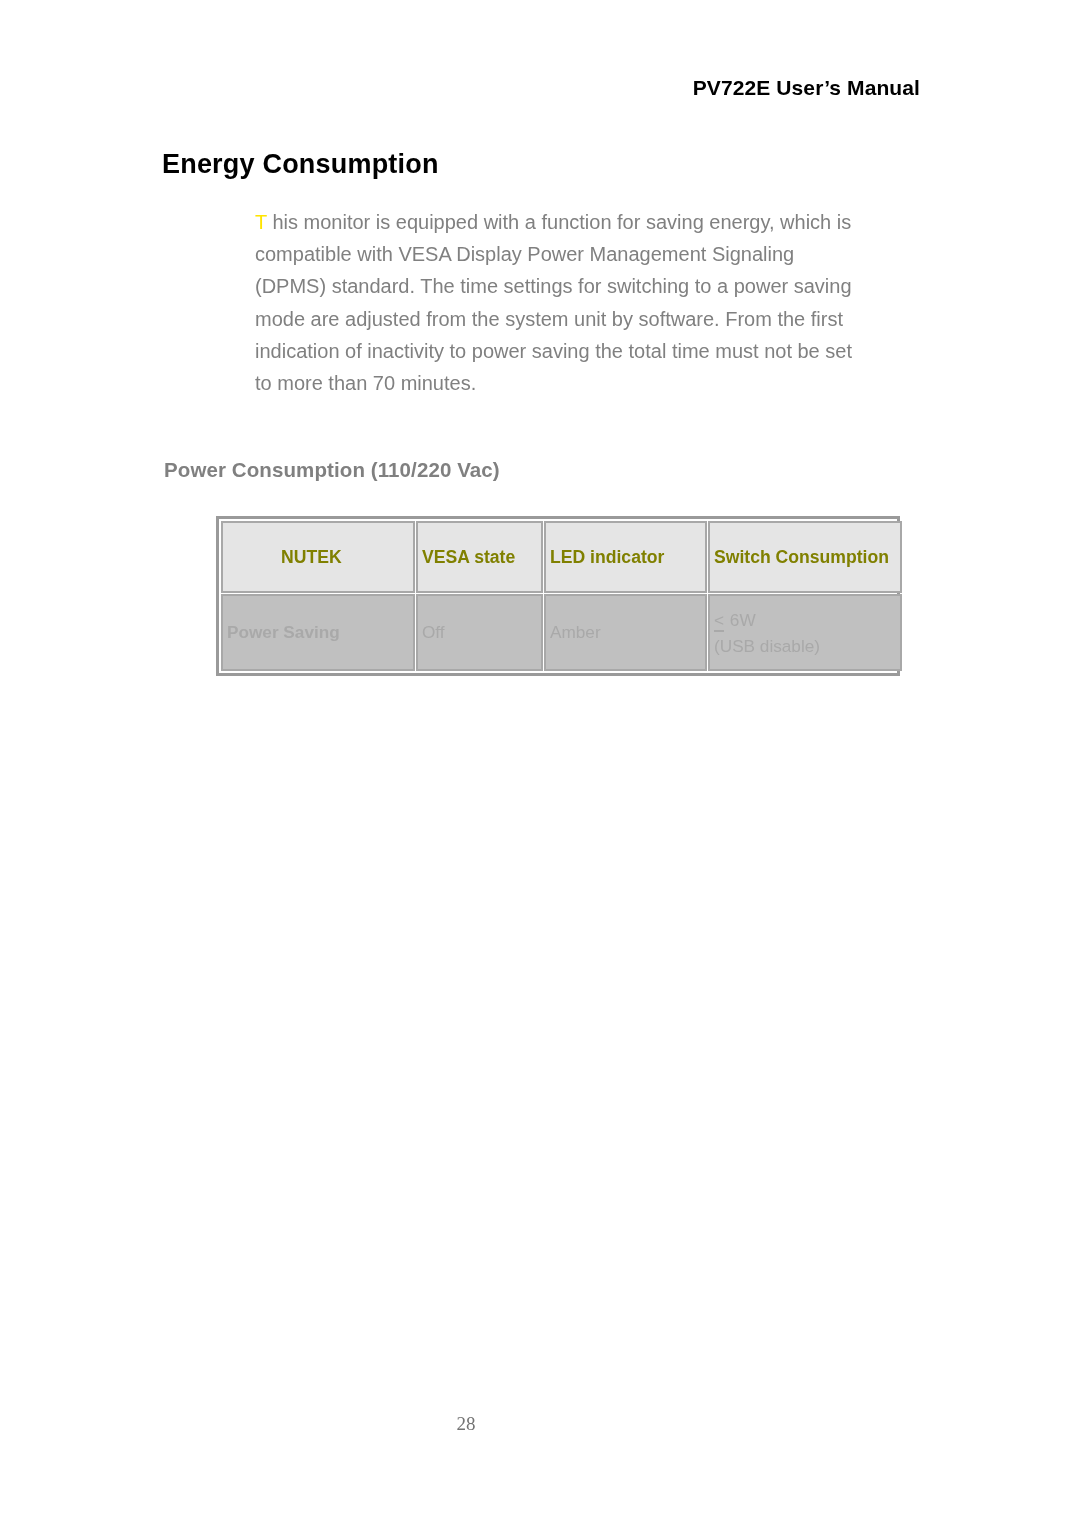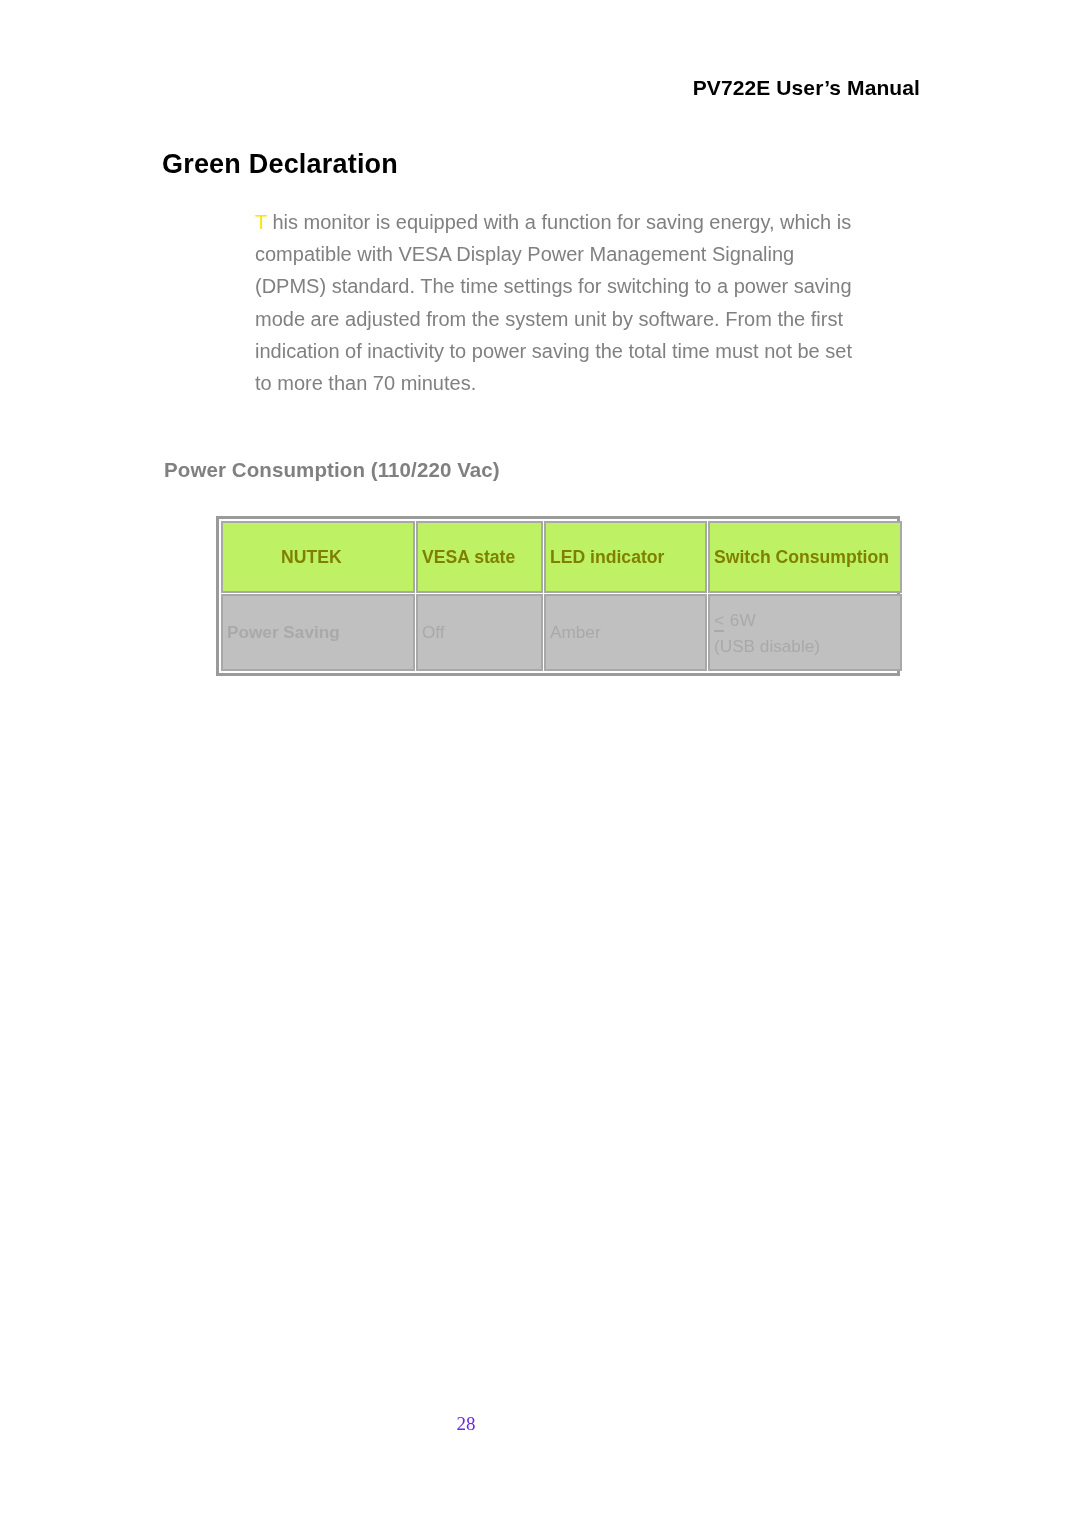--- a/index.html
+++ b/index.html
@@ -103,21 +103,21 @@
 
   
   .col-1 { width: 194px; }
   .col-2 { width: 127px; }
   .col-3 { width: 163px; }
   .col-4 { width: 194px; }
 
   
   tr.head td {
     height: 72px;
-    background: #bef264;
+    background: #e5e5e5;
     color: #808000;
     font-weight: bold;
     font-size: 17.6px;
   }
   tr.head td.col-1 { text-align: left; padding-left: 58px; }
 
   
   tr.row-light td {
     height: 77px;
     background: #ffffff;
@@ -160,31 +160,31 @@
 
   
   .page-number {
     position: absolute;
     top: 1413px;
     left: 0;
     width: 932px;
     text-align: center;
     font-family: "Liberation Serif", serif;
     font-size: 19px;
-    color: #6d28d9;
+    color: #737373;
   }
 </style>
 </head>
 <body>
 
 <div class="page">
 
   <div class="doc-header">PV722E User’s Manual</div>
 
-  <h1 class="doc-title">Green Declaration</h1>
+  <h1 class="doc-title">Energy Consumption</h1>
 
   <p class="intro"><span class="dropcap">T</span><span> his monitor is equipped with a function for saving energy, which is compatible with VESA Display Power Management Signaling (DPMS) standard. The time settings for switching to a power saving mode are adjusted from the system unit by software. From the first indication of inactivity to power saving the total time must not be set to more than 70 minutes.</span></p>
 
   <h2 class="sub-title">Power Consumption (110/220 Vac)</h2>
 
   <div class="table-wrap">
     <table class="spec">
       <tbody>
         <tr class="head">
           <td class="col-1">NUTEK</td>

